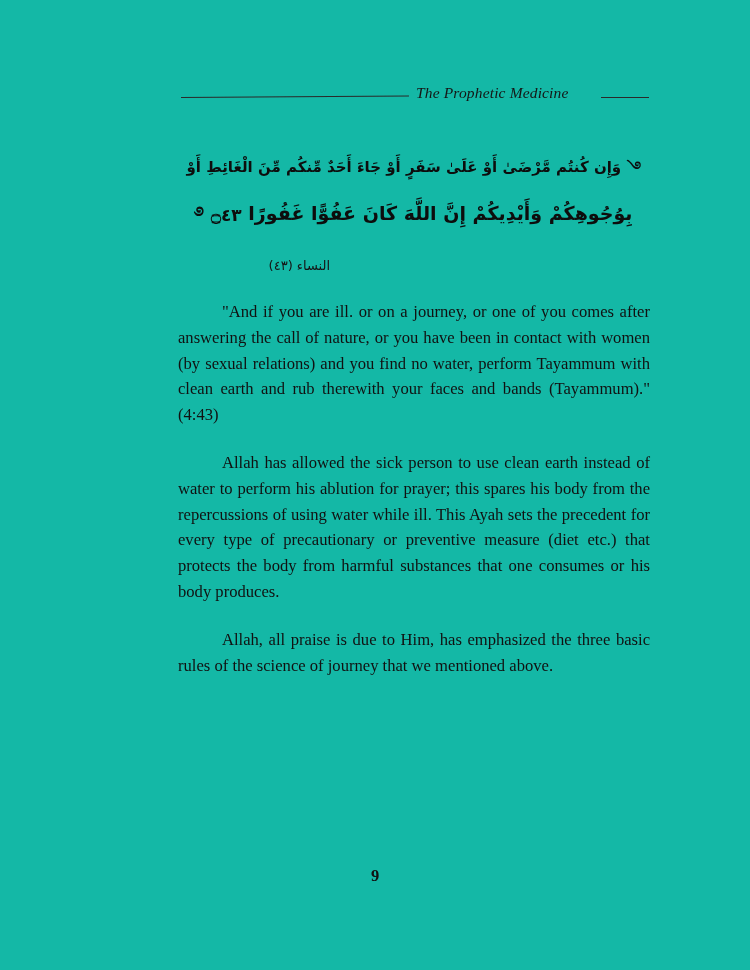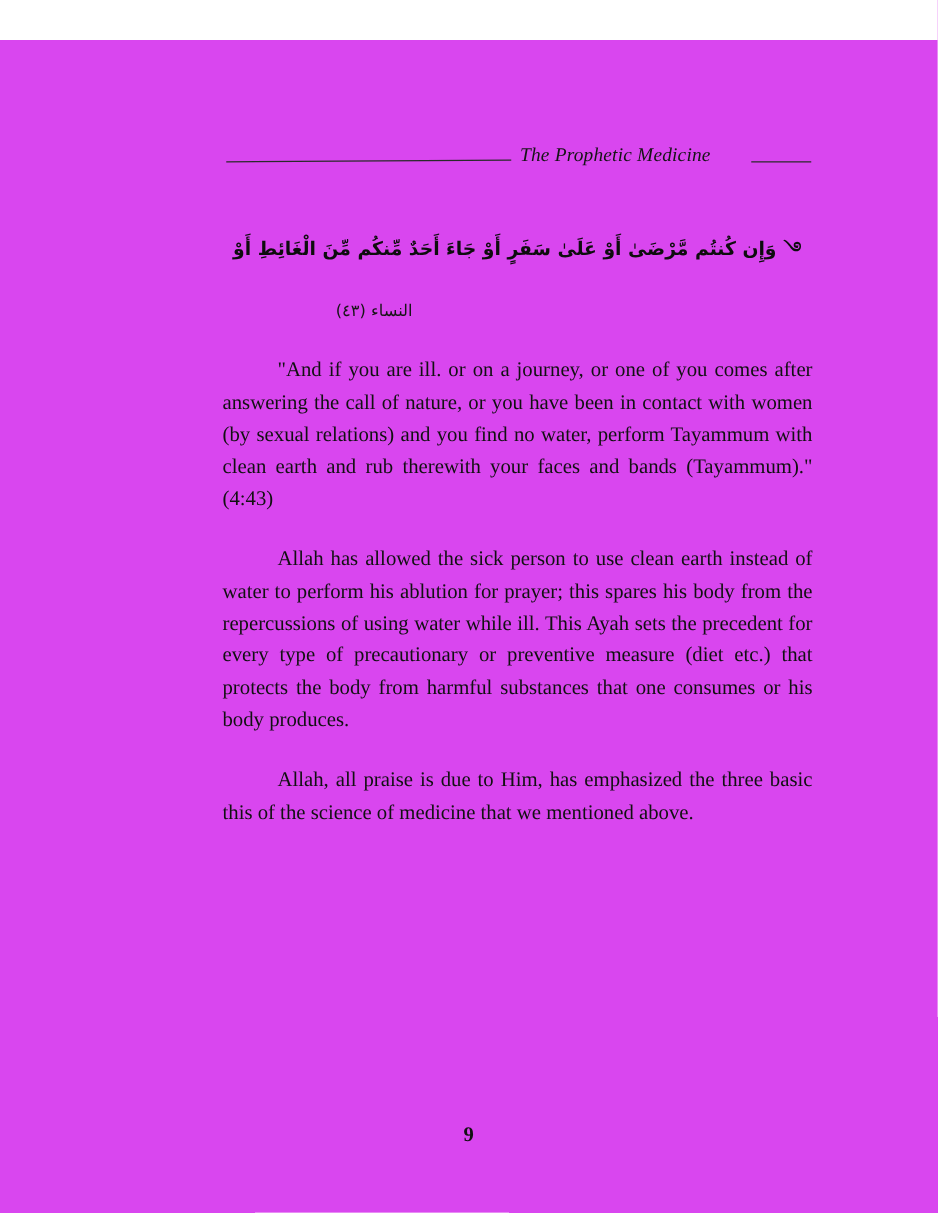--- a/index.html
+++ b/index.html
@@ -13,22 +13,21 @@
     position: relative;
     font-family: "Liberation Serif", "DejaVu Serif", serif;
     color: #1a1a1a;
     overflow: hidden;
   }
 
   
   #page {
     position: absolute;
     inset: 0;
-    background: #d946ef;
-    margin-top: 32px;
+    background: #14b8a6;
   }
 
   
   #running-header {
     position: absolute;
     left: 0;
     right: 0;
     top: 84px;
     height: 28px;
   }
@@ -143,33 +142,34 @@
     <div class="hdr-rule-left"></div>
     <div class="hdr-title">The Prophetic Medicine</div>
     <div class="hdr-rule-right"></div>
   </div>
 
   <div id="content">
 
 
     <div id="verse-block">
       <div class="verse-line l1">࿓ وَإِن كُنتُم مَّرْضَىٰ أَوْ عَلَىٰ سَفَرٍ أَوْ جَاءَ أَحَدٌ مِّنكُم مِّنَ الْغَائِطِ أَوْ</div>
+      <div class="verse-line l3"><span>بِوُجُوهِكُمْ وَأَيْدِيكُمْ إِنَّ اللَّهَ كَانَ عَفُوًّا غَفُورًا</span> <span class="ayah-mark">۝٤٣</span> <span>࿔</span></div>
     </div>
 
     <div id="surah-ref">النساء (٤٣)</div>
 
     <div class="gap-after-ref"></div>
 
     <p class="para indent">"And if you are ill. or on a journey, or one of you comes after answering the call of nature, or you have been in contact with women (by sexual relations) and you find no water, perform Tayammum with clean earth and rub therewith your faces and bands (Tayammum)." (4:43)</p>
 
     <div class="gap-para"></div>
 
     <p class="para indent">Allah has allowed the sick person to use clean earth instead of water to perform his ablution for prayer; this spares his body from the repercussions of using water while ill. This Ayah sets the precedent for every type of precautionary or preventive measure (diet etc.) that protects the body from harmful substances that one consumes or his body produces.</p>
 
     <div class="gap-para"></div>
 
-    <p class="para indent">Allah, all praise is due to Him, has emphasized the three basic this of the science of medicine that we mentioned above.</p>
+    <p class="para indent">Allah, all praise is due to Him, has emphasized the three basic rules of the science of journey that we mentioned above.</p>
 
   </div>
 
   <div id="page-number">9</div>
 
 </div>
 
 </body></html>

